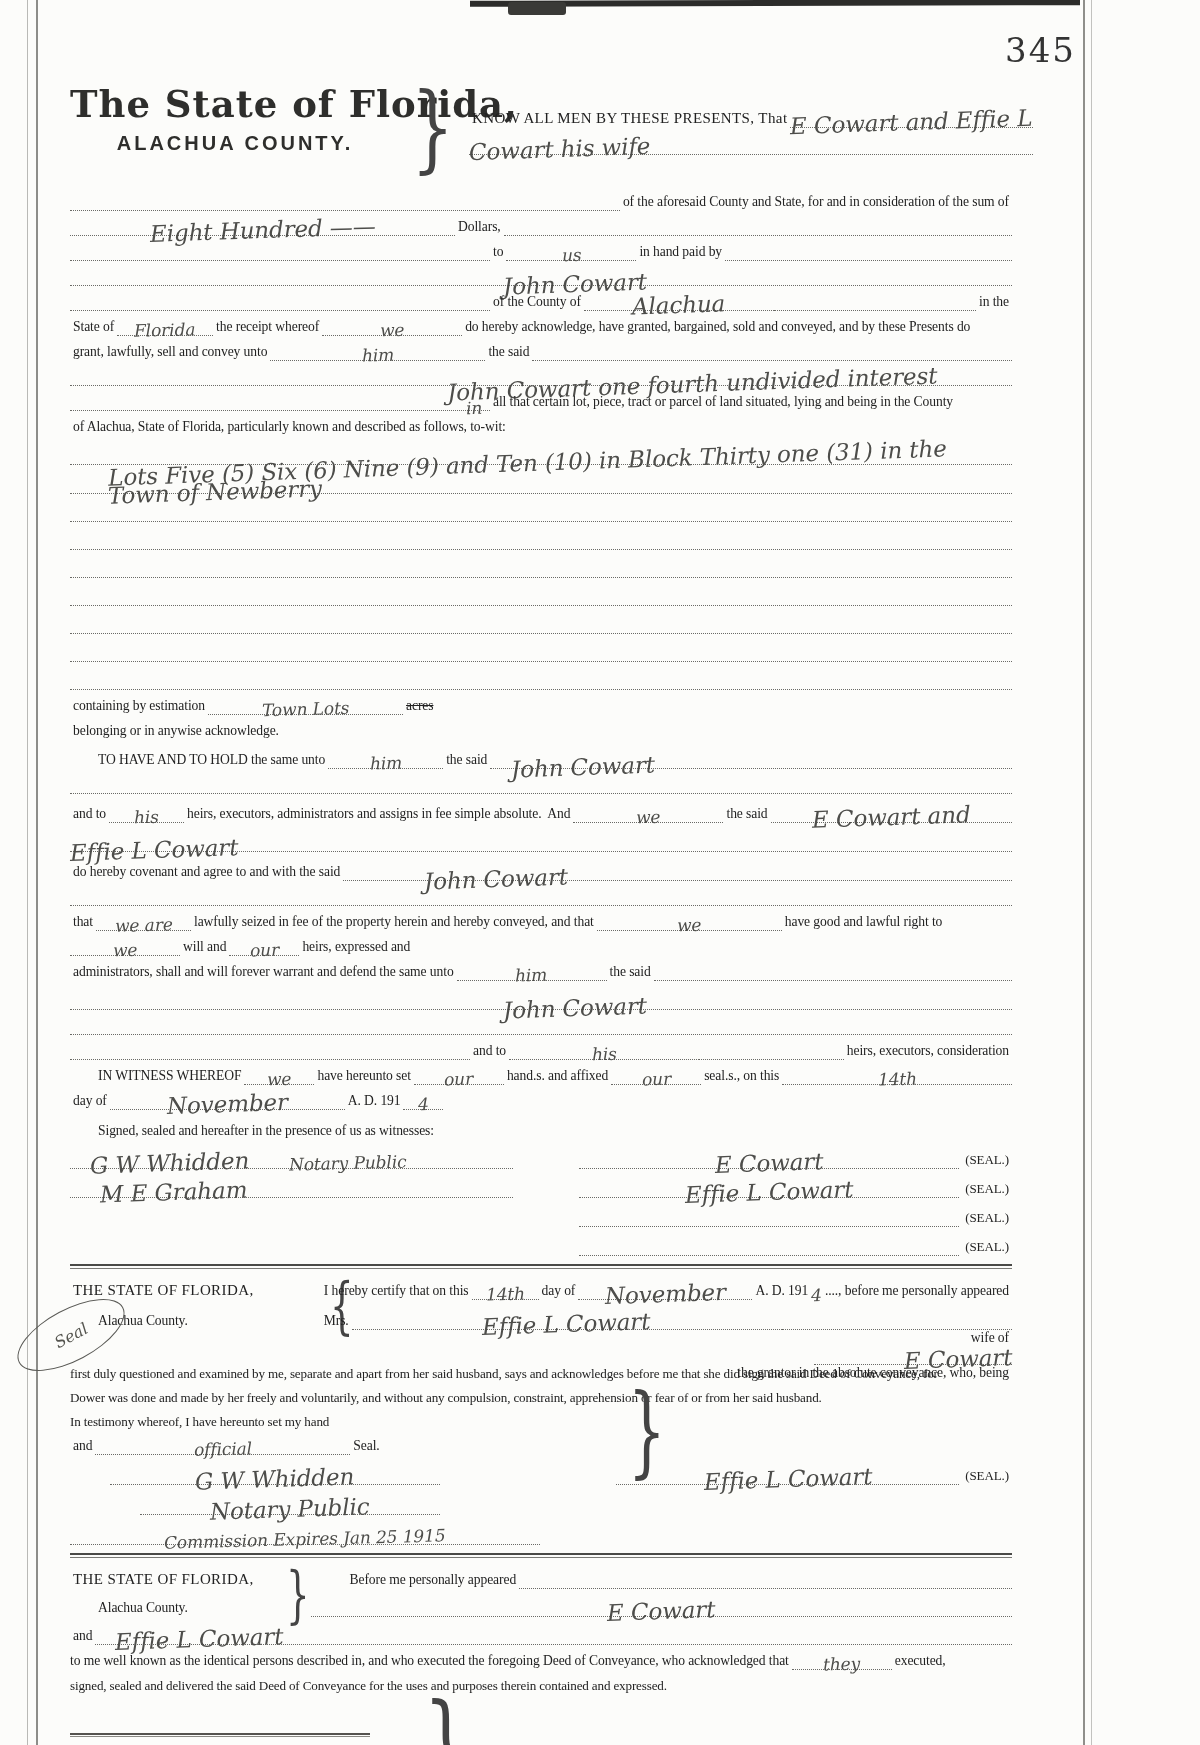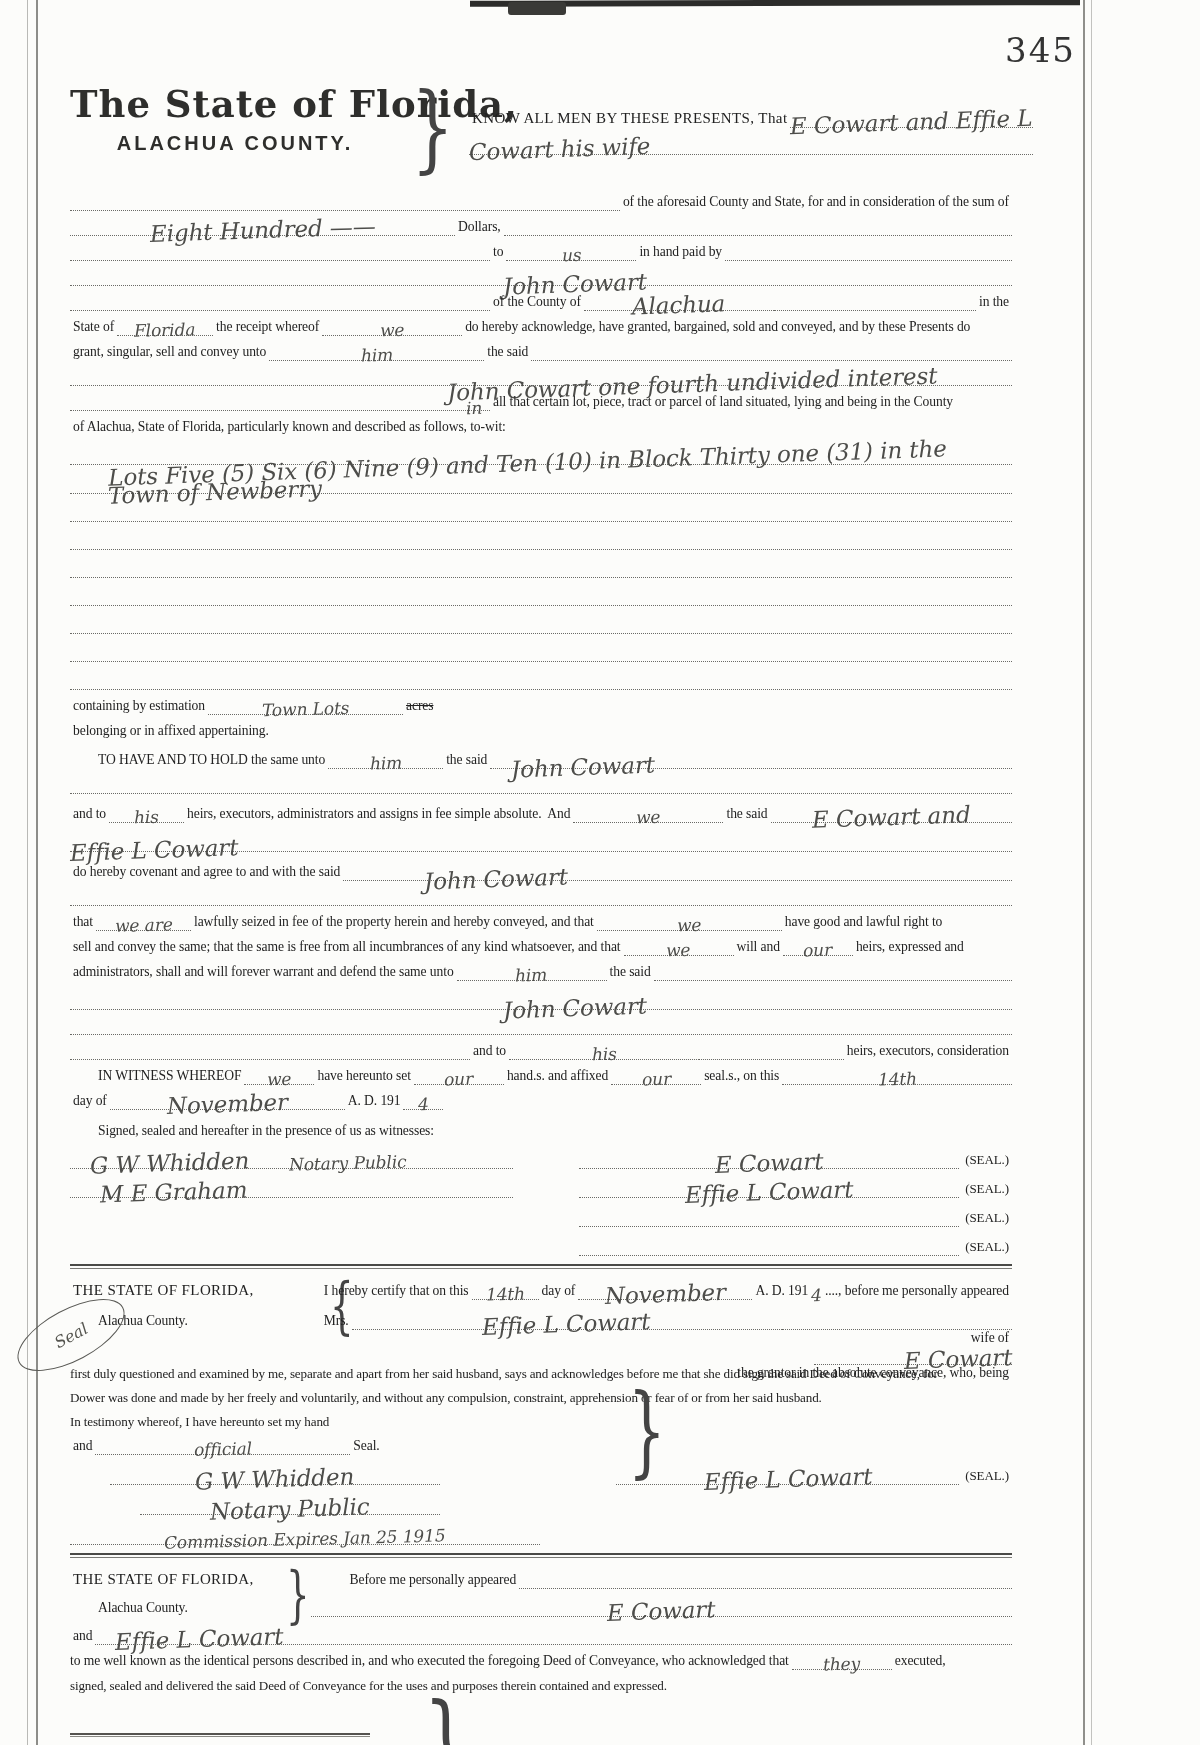--- a/index.html
+++ b/index.html
@@ -133,21 +133,21 @@
           <span class="dt" style="width:96px;">
             <span class="hw">Florida</span>
           </span>
           <span class="pt">the receipt whereof</span>
           <span class="dt" style="width:140px;">
             <span class="hw">we</span>
           </span>
           <span class="pt">do hereby acknowledge, have granted, bargained, sold and conveyed, and by these Presents do</span>
         </div>
       <div class="row">
-          <span class="pt">grant, singular, sell and convey unto</span>
+          <span class="pt">grant, lawfully, sell and convey unto</span>
           <span class="dt" style="width:215px;">
             <span class="hw">him</span>
           </span>
           <span class="pt">the said</span>
           <span class="dt grow"></span>
         </div>
       <div class="row">
           <span class="dt grow">
             <span class="hw big off" style="left:40%;">John Cowart one fourth undivided interest</span>
           </span>
@@ -193,21 +193,21 @@
           <span class="dt grow"></span>
         </div>
       <div class="row">
           <span class="pt">containing by estimation</span>
           <span class="dt" style="width:195px;">
             <span class="hw">Town Lots</span>
           </span>
           <span class="pt strike">acres</span>
         </div>
       <div class="row">
-          <span class="pt">belonging or in affixed appertaining.</span>
+          <span class="pt">belonging or in anywise acknowledge.</span>
         </div>
       <div class="row" style="height:29px;">
           <span class="pt ind">TO HAVE AND TO HOLD the same unto</span>
           <span class="dt" style="width:115px;">
             <span class="hw">him</span>
           </span>
           <span class="pt">the said</span>
           <span class="dt grow">
             <span class="hw big left">John Cowart</span>
           </span>
@@ -248,21 +248,20 @@
           <span class="dt" style="width:95px;">
             <span class="hw">we are</span>
           </span>
           <span class="pt">lawfully seized in fee of the property herein and hereby conveyed, and that</span>
           <span class="dt" style="width:185px;">
             <span class="hw">we</span>
           </span>
           <span class="pt">have good and lawful right to</span>
         </div>
       <div class="row">
-          <span class="pt">sell and convey the same; that the same is free from all incumbrances of any kind whatsoever, and that</span>
           <span class="dt" style="width:110px;">
             <span class="hw">we</span>
           </span>
           <span class="pt">will and</span>
           <span class="dt" style="width:70px;">
             <span class="hw">our</span>
           </span>
           <span class="pt">heirs, expressed and</span>
         </div>
       <div class="row">

